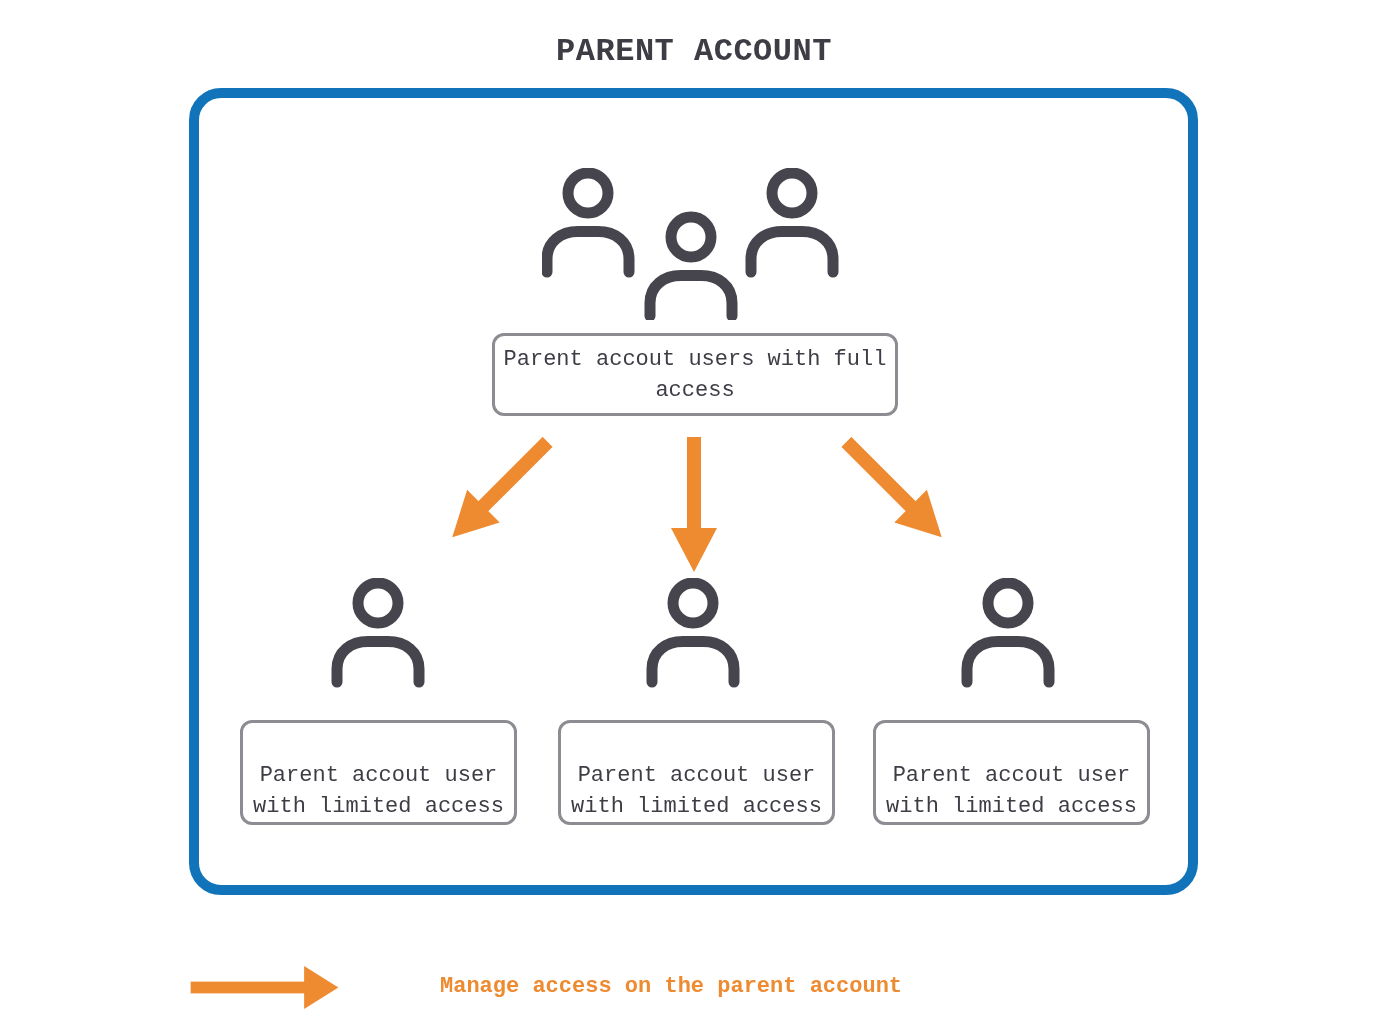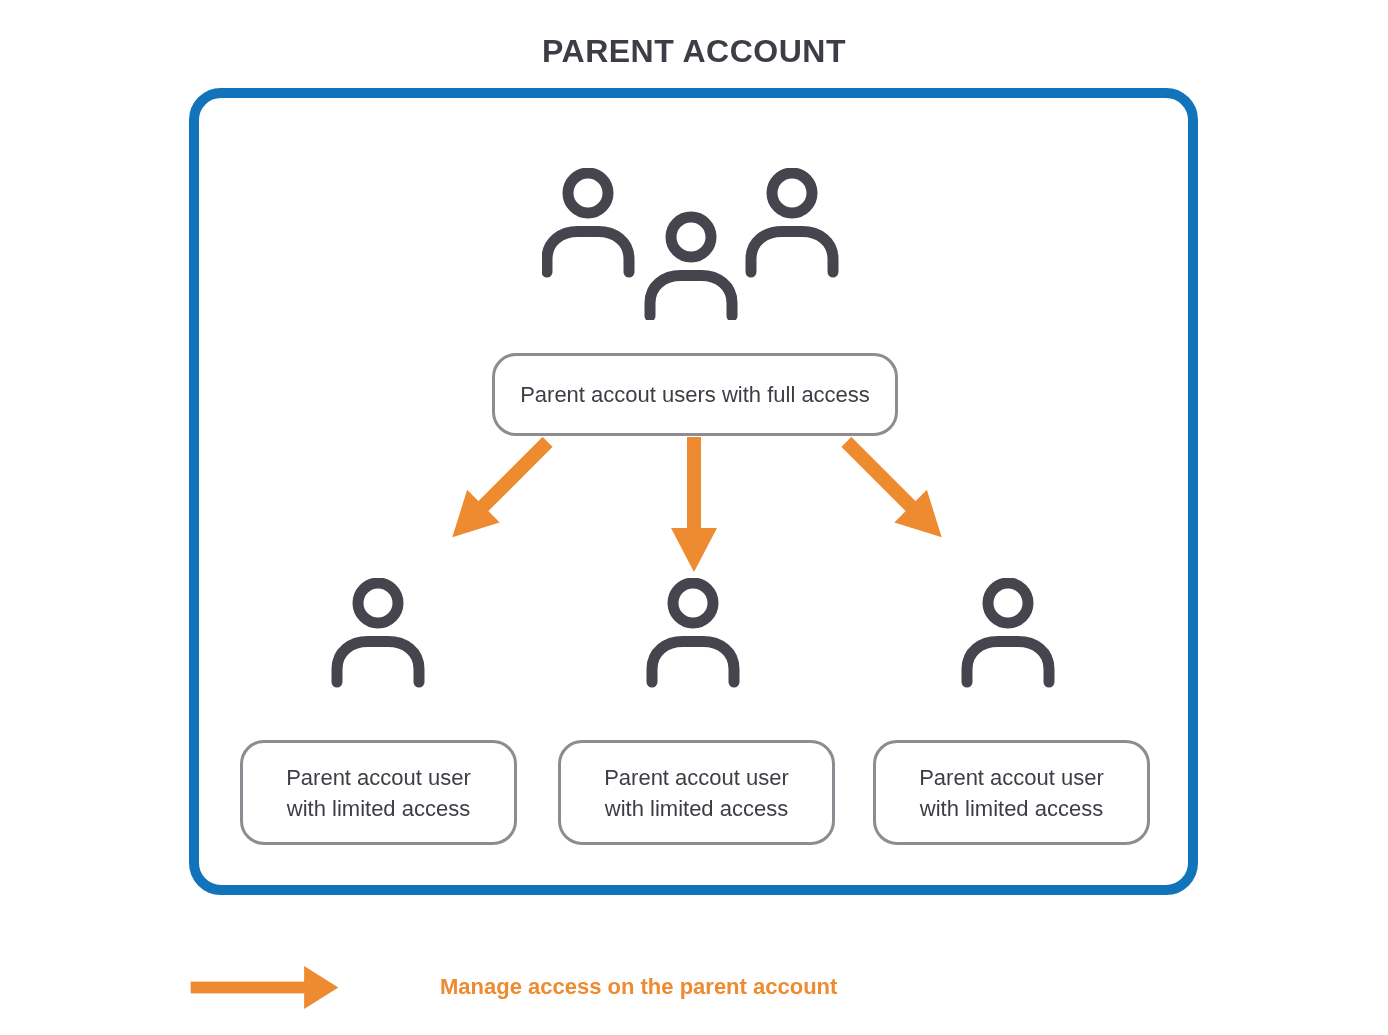--- a/index.html
+++ b/index.html
@@ -1,21 +1,21 @@
 <!DOCTYPE html>
 <html style="--frame-blue: #1173b9; --arrow-orange: #ee8a2f; --icon-dark: #46454d; --box-border: #8c8c92; --text-dark: #3e3d45;"><head>
 <meta charset="utf-8">
 <style>
   html, body { margin: 0; padding: 0; background: #ffffff; }
   .canvas {
     position: relative;
     width: 1388px;
     height: 1035px;
     background: #ffffff;
-    font-family: Liberation Sans, sans-serif;
+    font-family: Liberation Mono, monospace;
     overflow: hidden;
   }
   .title {
     position: absolute;
     top: 33px; left: 0;
     width: 100%;
     margin: 0;
     text-align: center;
     font-size: 32px;
     font-weight: bold;
@@ -34,34 +34,33 @@
   .icon-svg { position: absolute; color: var(--icon-dark, #46454d); }
   .group-icon { left: 542px; top: 168px; width: 300px; height: 152px; }
   .person-icon { width: 100px; height: 110px; top: 578px; }
   .person-1 { left: 328px; }
   .person-2 { left: 643px; }
   .person-3 { left: 958px; }
   .node {
     position: absolute;
     box-sizing: border-box;
     border: 3px solid var(--box-border, #8c8c92);
-    border-radius: 24px;
+    border-radius: 12px;
     background: #ffffff;
     display: flex;
     flex-direction: column;
     align-items: center;
     justify-content: center;
     text-align: center;
     font-size: 22px;
     line-height: 31px;
     color: var(--text-dark, #3e3d45);
-    margin-top: 20px;
   }
   .node-full { left: 492px; top: 333px; width: 406px; height: 83px; }
-  .node-limited { width: 277px; height: 105px; top: 720px; }
+  .node-limited { width: 277px; height: 105px; top: 720px; justify-content: flex-end; }
   .node-lim-1 { left: 240px; }
   .node-lim-2 { left: 558px; }
   .node-lim-3 { left: 873px; }
   .arrow { position: absolute; fill: var(--arrow-orange, #ee8a2f); }
   .arrow-branch { width: 50px; height: 135px; }
   .arrow-mid   { left: 669px; top: 437px; }
   .arrow-left  { left: 475px; top: 422px; transform: rotate(45deg); }
   .arrow-right { left: 869px; top: 422px; transform: rotate(-45deg); }
   .legend-arrow { left: 189px; top: 965px; width: 152px; height: 45px; }
   .legend-label {

